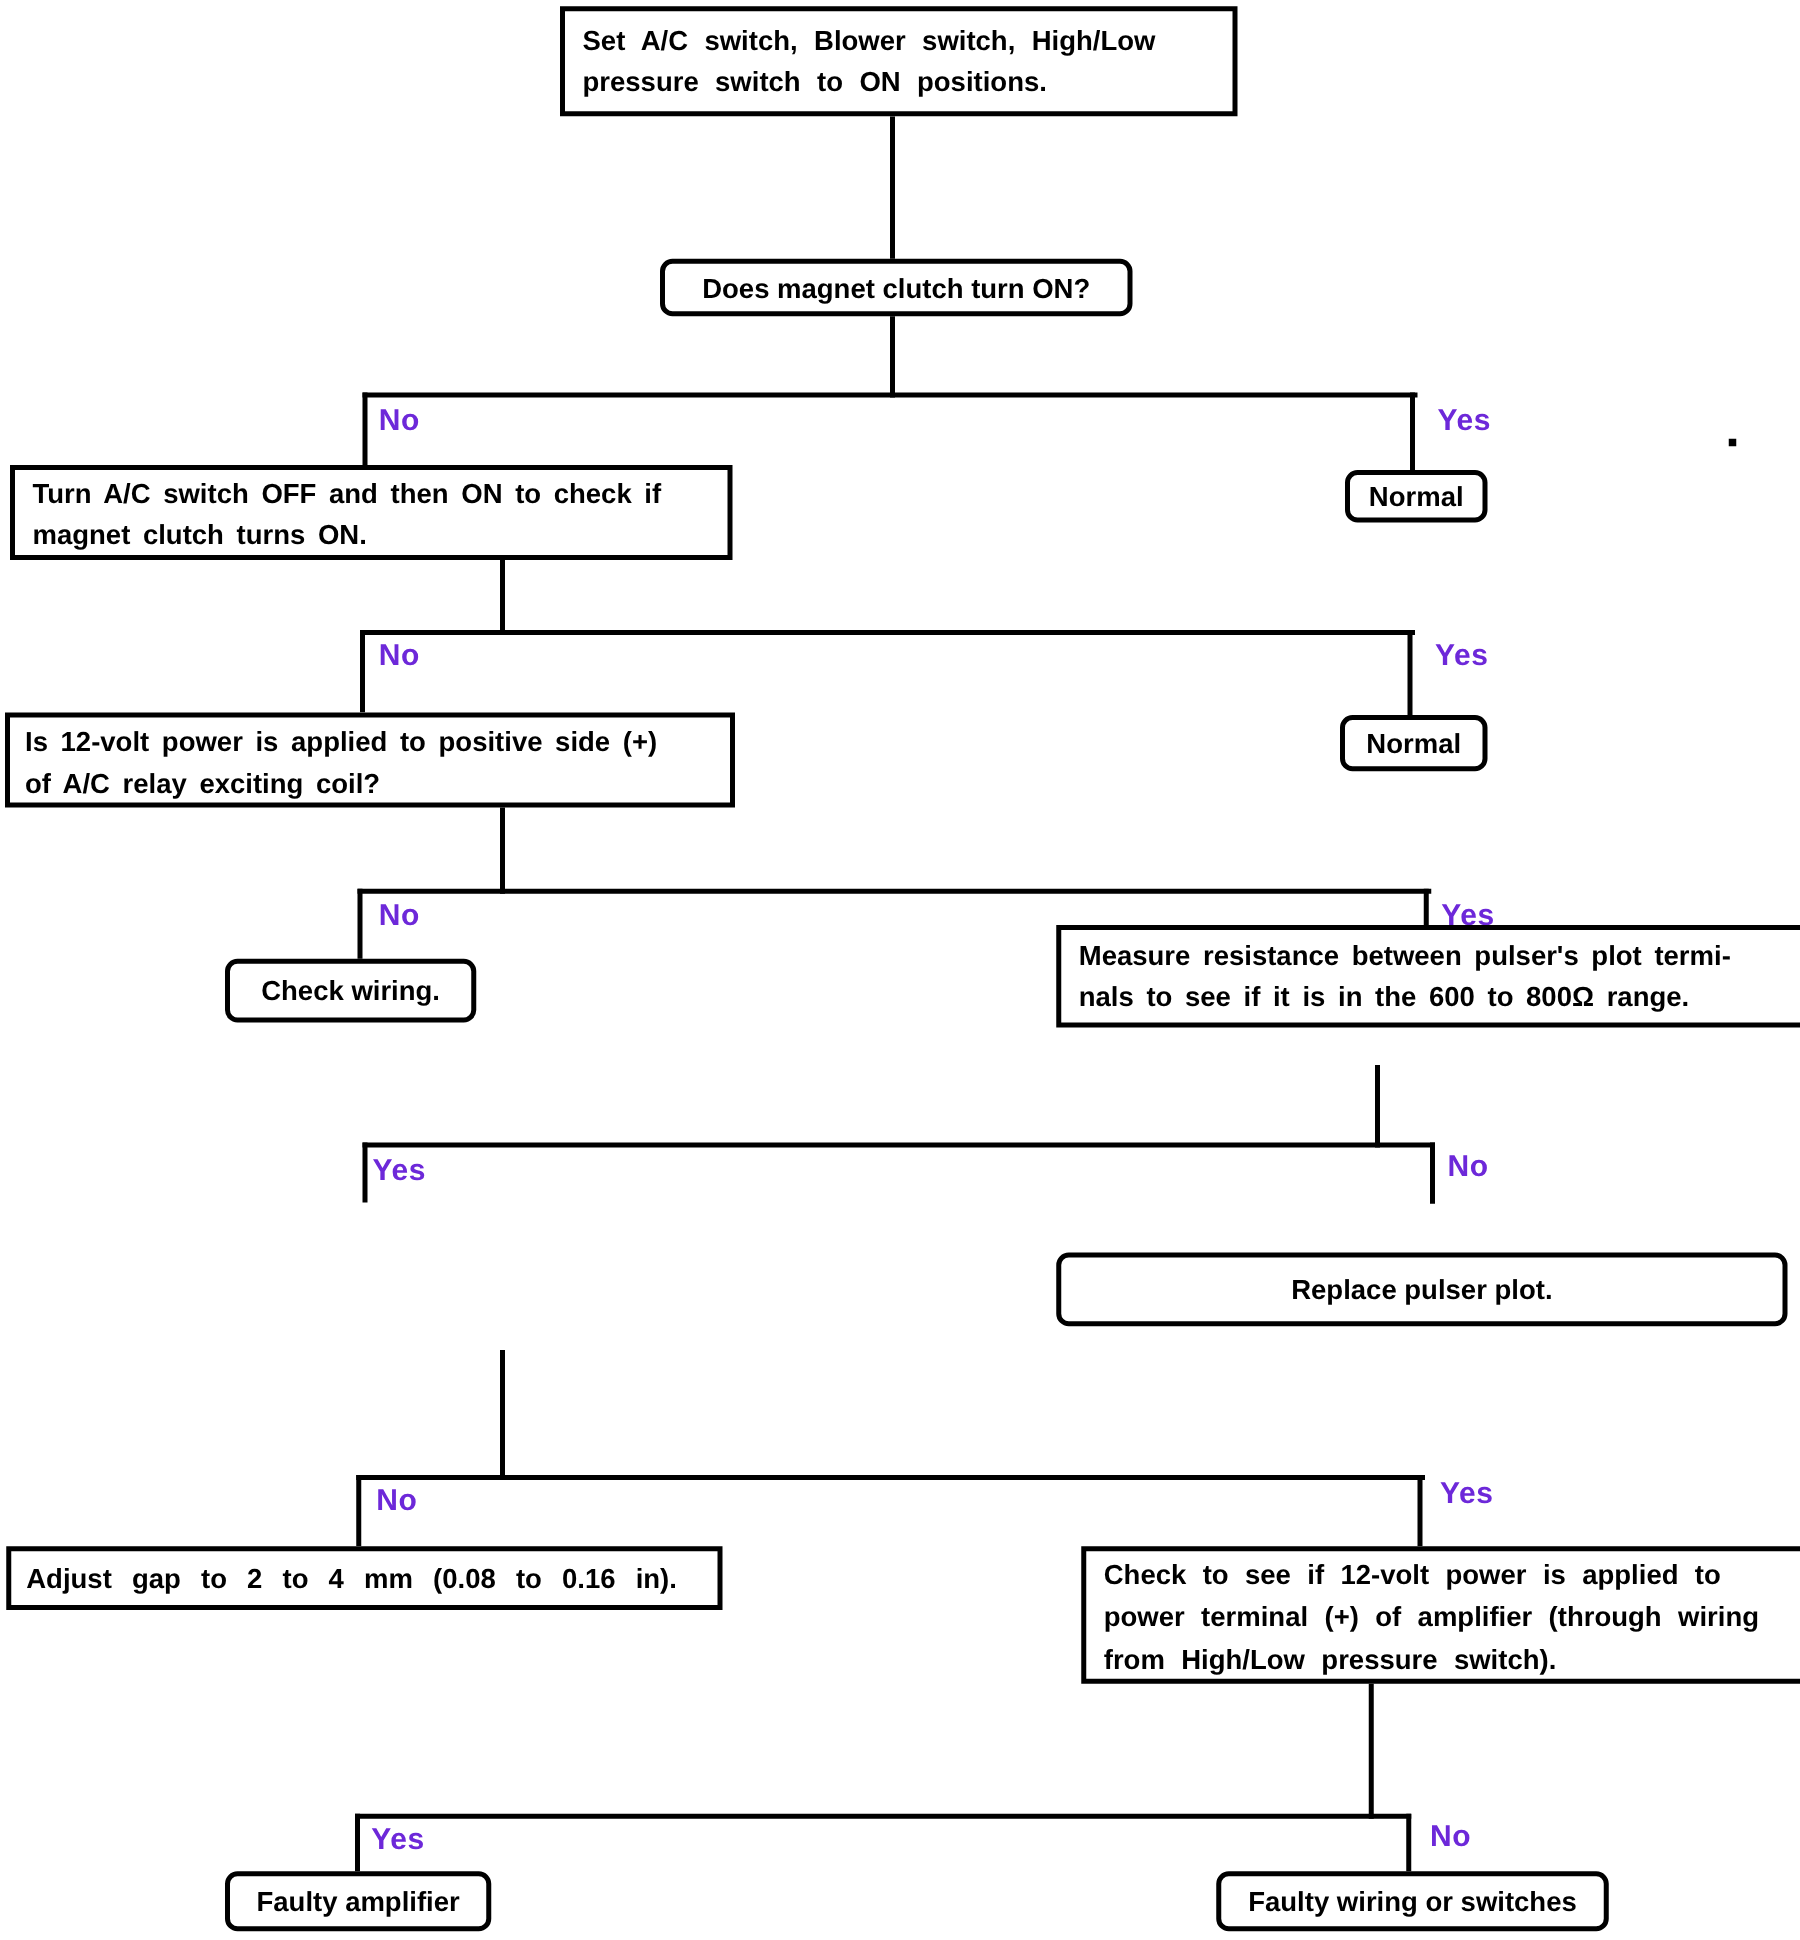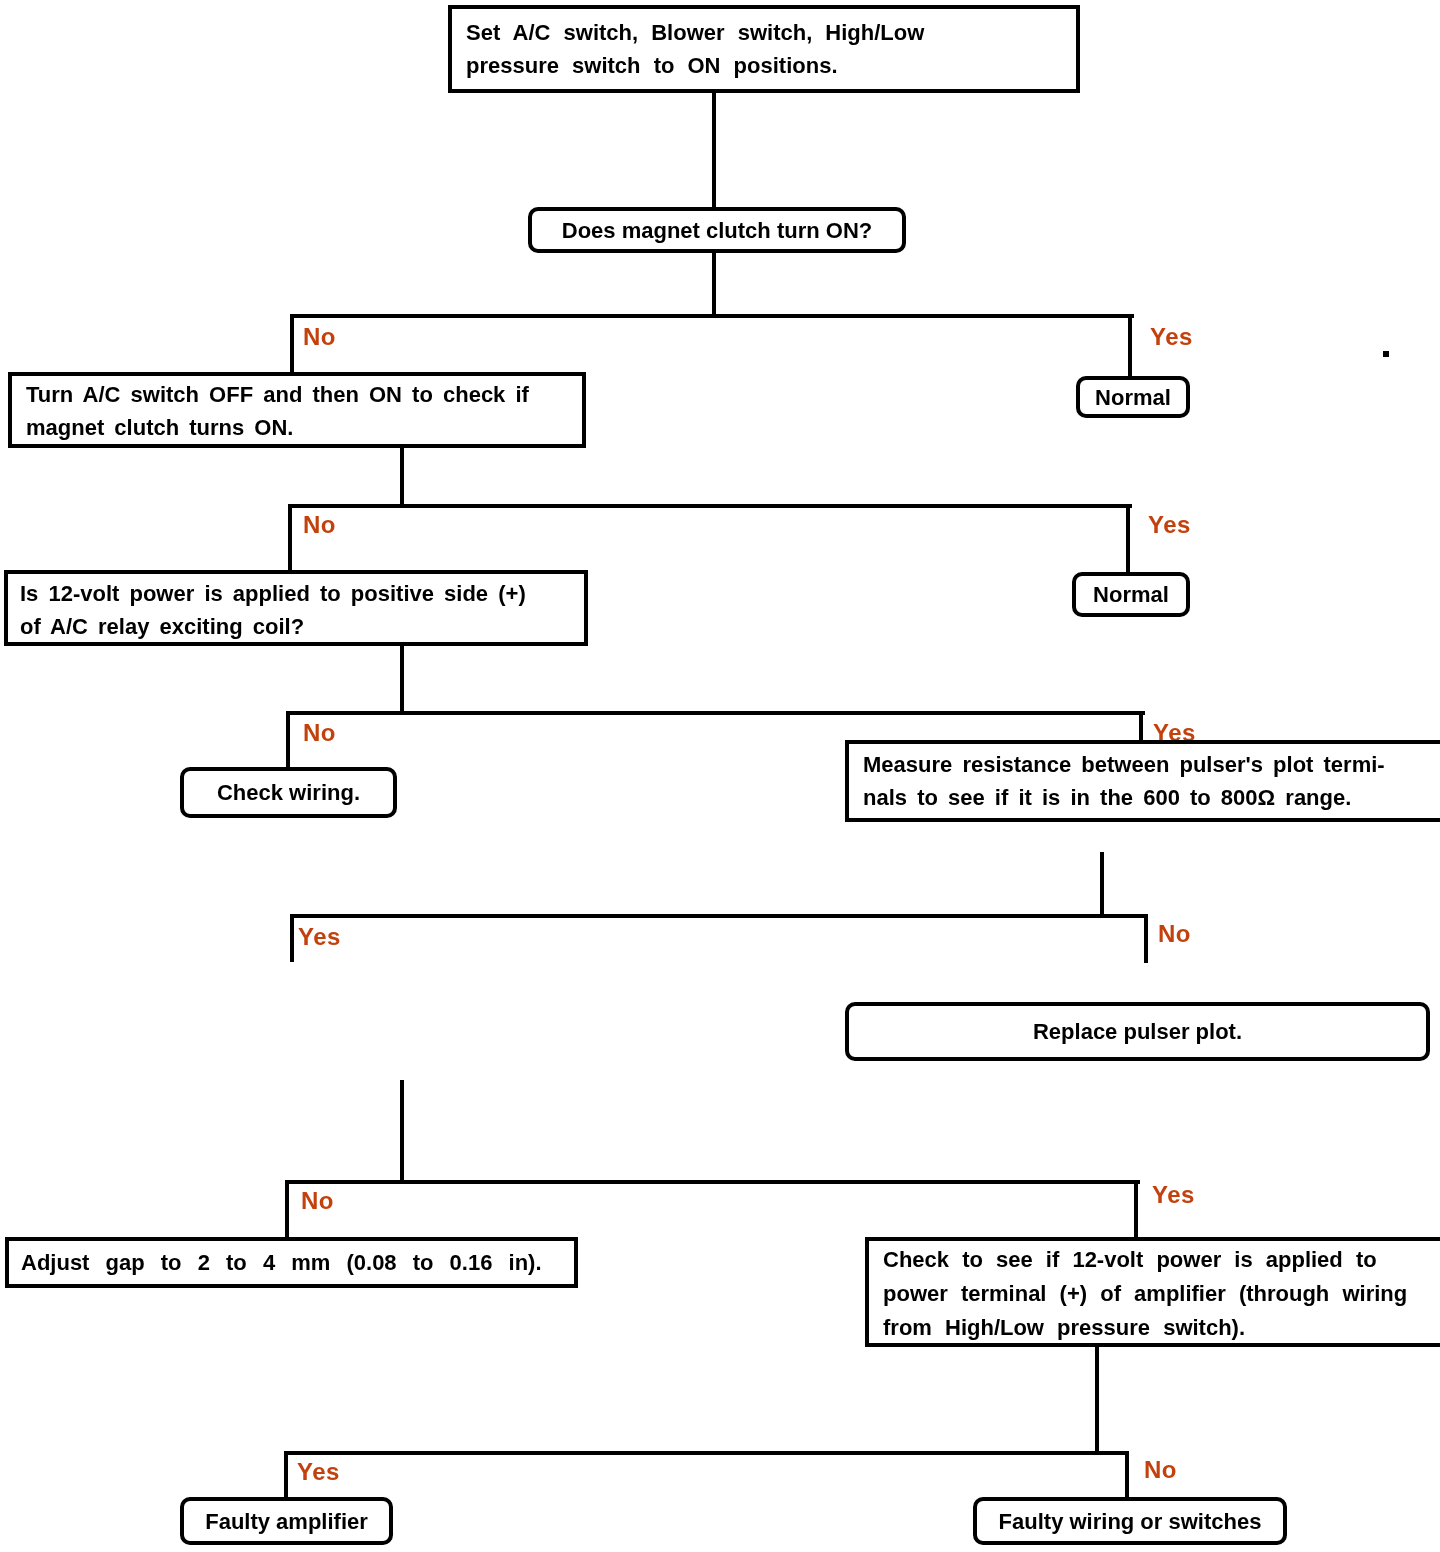--- a/index.html
+++ b/index.html
@@ -24,21 +24,21 @@
     display: flex; align-items: center; justify-content: center;
     white-space: nowrap; text-align: center; border-radius: 10px;
   }
   .node.startline {
     display: flex; align-items: center; justify-content: flex-start;
     white-space: nowrap;
   }
   .line { position: absolute; background: #000; }
   .elabel {
     position: absolute; font-weight: bold; font-size: 24px;
-    line-height: 26px; color: #c2410c; letter-spacing: 0.5px;
+    line-height: 26px; color: #6d28d9; letter-spacing: 0.5px;
   }
   .sp1 { word-spacing: 4px; }
   .sp2 { word-spacing: 7px; }
   .sp3 { word-spacing: 10px; }
   .dot { position: absolute; background: #000; }
 </style>
 </head>
 <body>
 
 <div class="canvas">
@@ -82,36 +82,36 @@
   <div class="elabel" style="left:1148px; top:512px;">Yes</div>
   <div class="elabel" style="left:303px;  top:720px;">No</div>
   <div class="elabel" style="left:1153px; top:720px;">Yes</div>
   <div class="elabel" style="left:298px;  top:924px;">Yes</div>
   <div class="elabel" style="left:1158px; top:921px;">No</div>
   <div class="elabel" style="left:301px;  top:1188px;">No</div>
   <div class="elabel" style="left:1152px; top:1182px;">Yes</div>
   <div class="elabel" style="left:297px;  top:1459px;">Yes</div>
   <div class="elabel" style="left:1144px; top:1457px;">No</div>
 
-  <div class="node sp2" style="left:448px; top:5px; width:632px; height:88px; padding:7px 14px;">Set A/C switch, Blower switch, High/Low
+  <div class="node sp2" style="left:448px; top:5px; width:542px; height:88px; padding:7px 14px;">Set A/C switch, Blower switch, High/Low
 pressure switch to ON positions.</div>
 
   <div class="node center" style="left:528px; top:207px; width:378px; height:46px;">Does magnet clutch turn ON?</div>
 
   <div class="node sp1" style="left:8px; top:372px; width:578px; height:76px; padding:2px 14px;">Turn A/C switch OFF and then ON to check if
 magnet clutch turns ON.</div>
 
   <div class="node center" style="left:1076px; top:376px; width:114px; height:42px;">Normal</div>
 
   <div class="node sp1" style="left:4px; top:570px; width:584px; height:76px; padding:3px 12px;">Is 12-volt power is applied to positive side (+)
 of A/C relay exciting coil?</div>
 
   <div class="node center" style="left:1072px; top:572px; width:118px; height:45px;">Normal</div>
 
-  <div class="node center" style="left:180px; top:767px; width:217px; height:51px;">Check wiring.</div>
+  <div class="node center" style="left:180px; top:767px; width:201px; height:51px;">Check wiring.</div>
 
   <div class="node sp1" style="left:845px; top:740px; width:682px; height:82px; padding:4px 14px;">Measure resistance between pulser's plot termi-
 nals to see if it is in the 600 to 800Ω range.</div>
 
 
   <div class="node center" style="left:845px; top:1002px; width:585px; height:59px;">Replace pulser plot.</div>
 
   <div class="node startline sp3" style="left:5px; top:1237px; width:573px; height:51px; padding-left:12px;">Adjust gap to 2 to 4 mm (0.08 to 0.16 in).</div>
 
   <div class="node sp2" style="left:845px; top:1237px; width:587px; height:110px; padding:2px 14px; line-height:34px;margin-left:20px;">Check to see if 12-volt power is applied to

